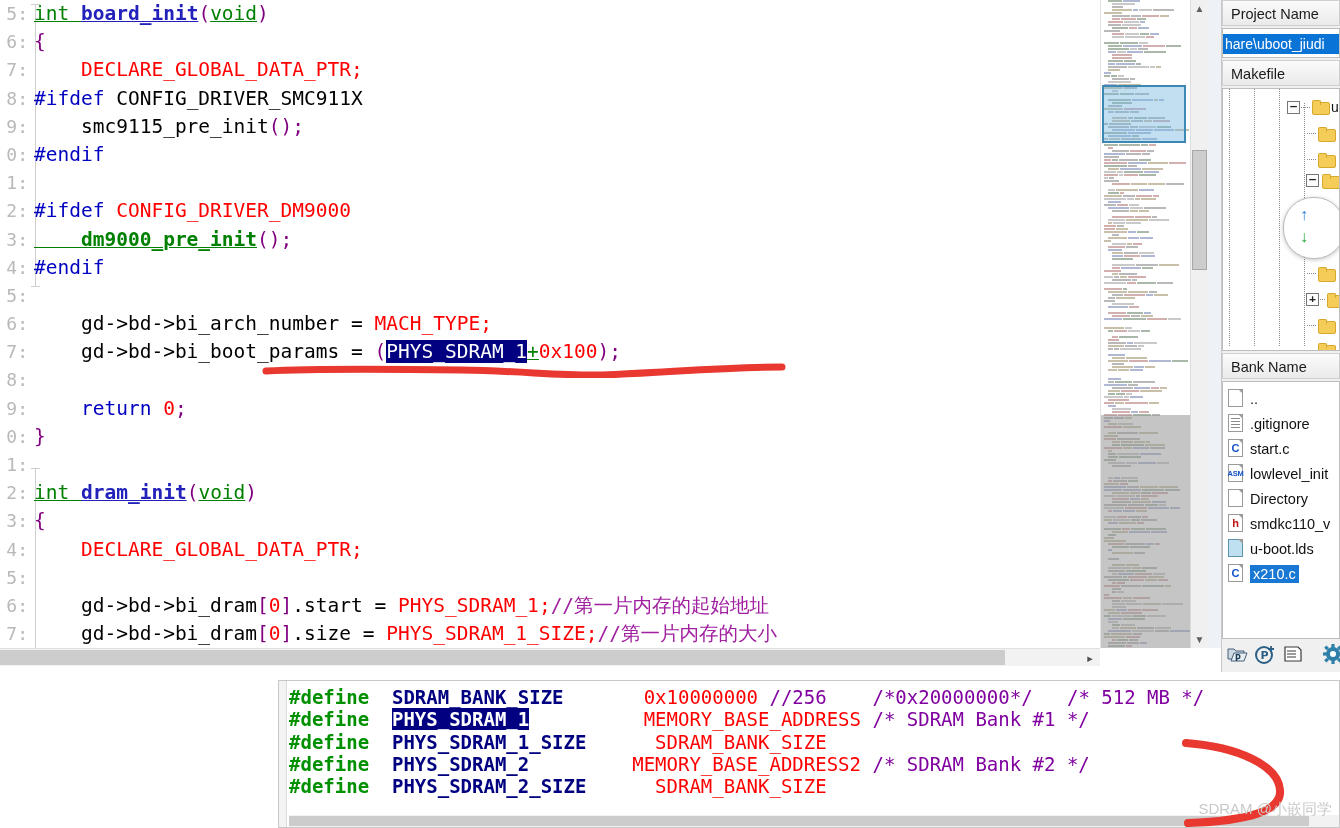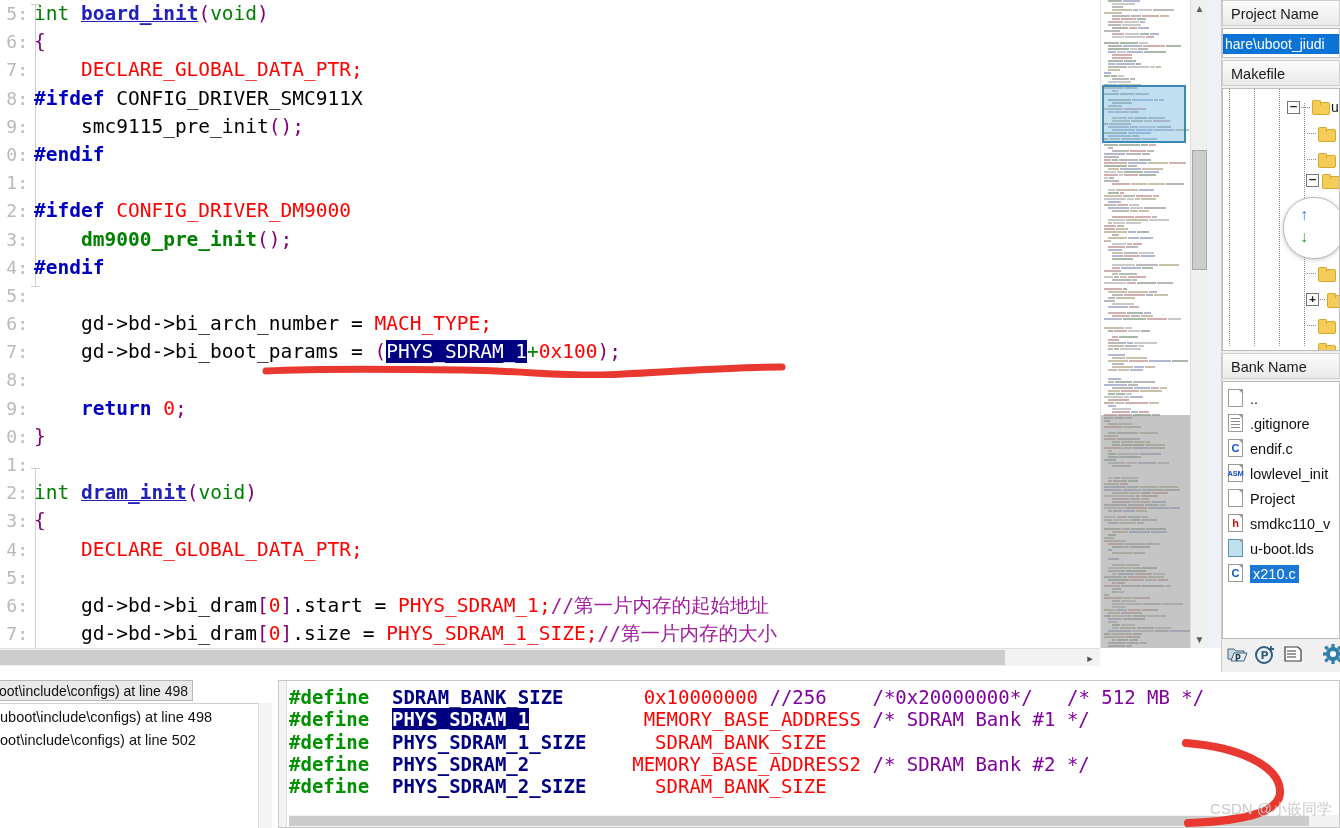--- a/index.html
+++ b/index.html
@@ -48,22 +48,22 @@
     position: absolute; left: 34px; top: 0;
     width: 1066px; height: 648px;
     font-family: "DejaVu Sans Mono", monospace;
     font-size: 19.5px;
     white-space: pre;
   }
   .code-area .cl {
     height: 28.2px; line-height: 28.2px;
     white-space: pre;
   }
-  .k-blue   { color: #0000c0; font-weight: bold; }
-  .k-green  { color: #008000; }
+  .k-blue   { color: #0000c0; font-weight: normal; }
+  .k-green  { color: #008000; text-decoration: underline; }
   .k-red    { color: #ff0000; }
   .k-purple { color: #800080; }
   .k-black  { color: #000000; }
   .k-fn     { color: #2222bb; font-weight: bold; text-decoration: underline; }
   .k-cmt    { color: #a020a0; }
   .sel      { background: #000080; color: #ffffff; }
 
   
   .annot-underline {
     position: absolute; left: 262px; top: 362px;
@@ -1435,34 +1435,34 @@
             <div class="f-doc"></div>
             <div style="position: absolute; left: 3px; top: 4px; width: 9px; height: 10px; background: repeating-linear-gradient(rgb(138, 138, 138) 0px, rgb(138, 138, 138) 1px, transparent 1px, transparent 3px);"></div>
           </div>
           <span class="fname">.gitignore</span>
         </div>
         <div class="file-row">
           <div class="f-ico">
             <div class="f-doc"></div>
             <div class="f-letter f-c">C</div>
           </div>
-          <span class="fname">endif.c</span>
+          <span class="fname">start.c</span>
         </div>
         <div class="file-row">
           <div class="f-ico">
             <div class="f-doc"></div>
             <div class="f-letter f-asm">ASM</div>
           </div>
           <span class="fname">lowlevel_init</span>
         </div>
         <div class="file-row">
           <div class="f-ico">
             <div class="f-doc"></div>
           </div>
-          <span class="fname">Project</span>
+          <span class="fname">Directory</span>
         </div>
         <div class="file-row">
           <div class="f-ico">
             <div class="f-doc"></div>
             <div class="f-letter f-h">h</div>
           </div>
           <span class="fname">smdkc110_v</span>
         </div>
         <div class="file-row">
           <div class="f-ico">
@@ -1513,36 +1513,28 @@
             <rect x="15.8" y="15.2" width="3.2" height="3.8" transform="rotate(-45 17.4 17.1)"></rect>
             <rect x="15.8" y="3" width="3.2" height="3.8" transform="rotate(45 17.4 4.9)"></rect>
             <rect x="3" y="15.2" width="3.2" height="3.8" transform="rotate(45 4.6 17.1)"></rect>
           </g>
           <circle cx="11" cy="11" r="3" fill="#ffffff"></circle>
         </svg>
       </div>
     </div>
   </div>
 
-  <div class="bl-panel">
-    <div class="bl-tab">oot\include\configs) at line 498</div>
-    <div class="bl-list" id="bl-list">
-        <div class="bl-row">uboot\include\configs) at line 498</div>
-        <div class="bl-row">oot\include\configs) at line 502</div>
-      </div>
-    <div class="bl-scroll"></div>
-  </div>
 
   <div class="bc-panel">
     <div class="bc-gutter"></div>
     <div class="bc-code" id="bc-code"><div class="cl"><span style="color: rgb(0, 144, 0); font-weight: bold;">#define</span><span style="color: rgb(0, 0, 0); font-weight: normal;">  </span><span style="color: rgb(0, 0, 128); font-weight: bold;">SDRAM_BANK_SIZE</span><span style="color: rgb(0, 0, 0); font-weight: normal;">       </span><span style="color: rgb(255, 0, 0); font-weight: normal;">0x10000000</span><span style="color: rgb(0, 0, 0); font-weight: normal;"> </span><span style="color: rgb(128, 0, 160); font-weight: normal;">//256</span><span style="color: rgb(0, 0, 0); font-weight: normal;">    </span><span style="color: rgb(128, 0, 160); font-weight: normal;">/*0x20000000*/</span><span style="color: rgb(0, 0, 0); font-weight: normal;">   </span><span style="color: rgb(128, 0, 160); font-weight: normal;">/* 512 MB */</span></div><div class="cl"><span style="color: rgb(0, 144, 0); font-weight: bold;">#define</span><span style="color: rgb(0, 0, 0); font-weight: normal;">  </span><span style="color: rgb(255, 255, 255); font-weight: bold; background: rgb(0, 0, 128);">PHYS_SDRAM_1</span><span style="color: rgb(0, 0, 0); font-weight: normal;">          </span><span style="color: rgb(255, 0, 0); font-weight: normal;">MEMORY_BASE_ADDRESS</span><span style="color: rgb(0, 0, 0); font-weight: normal;"> </span><span style="color: rgb(128, 0, 160); font-weight: normal;">/* SDRAM Bank #1 */</span></div><div class="cl"><span style="color: rgb(0, 144, 0); font-weight: bold;">#define</span><span style="color: rgb(0, 0, 0); font-weight: normal;">  </span><span style="color: rgb(0, 0, 128); font-weight: bold;">PHYS_SDRAM_1_SIZE</span><span style="color: rgb(0, 0, 0); font-weight: normal;">      </span><span style="color: rgb(255, 0, 0); font-weight: normal;">SDRAM_BANK_SIZE</span></div><div class="cl"><span style="color: rgb(0, 144, 0); font-weight: bold;">#define</span><span style="color: rgb(0, 0, 0); font-weight: normal;">  </span><span style="color: rgb(0, 0, 128); font-weight: bold;">PHYS_SDRAM_2</span><span style="color: rgb(0, 0, 0); font-weight: normal;">         </span><span style="color: rgb(255, 0, 0); font-weight: normal;">MEMORY_BASE_ADDRESS2</span><span style="color: rgb(0, 0, 0); font-weight: normal;"> </span><span style="color: rgb(128, 0, 160); font-weight: normal;">/* SDRAM Bank #2 */</span></div><div class="cl"><span style="color: rgb(0, 144, 0); font-weight: bold;">#define</span><span style="color: rgb(0, 0, 0); font-weight: normal;">  </span><span style="color: rgb(0, 0, 128); font-weight: bold;">PHYS_SDRAM_2_SIZE</span><span style="color: rgb(0, 0, 0); font-weight: normal;">      </span><span style="color: rgb(255, 0, 0); font-weight: normal;">SDRAM_BANK_SIZE</span></div></div>
     <div class="bc-hscroll">
       <div class="bc-hthumb"></div>
     </div>
   </div>
 
   <svg class="annot-curve" viewBox="0 0 160 93">
     <path d="M18,8 C70,12 110,30 112,55 C114,76 80,86 20,88" stroke="#e8382f" stroke-width="8" fill="none" stroke-linecap="round"></path>
   </svg>
 
-  <div class="watermark">CSDN @小嵌同学</div>
+  <div class="watermark">SDRAM @小嵌同学</div>
 
 </div>
 
 </body></html>

